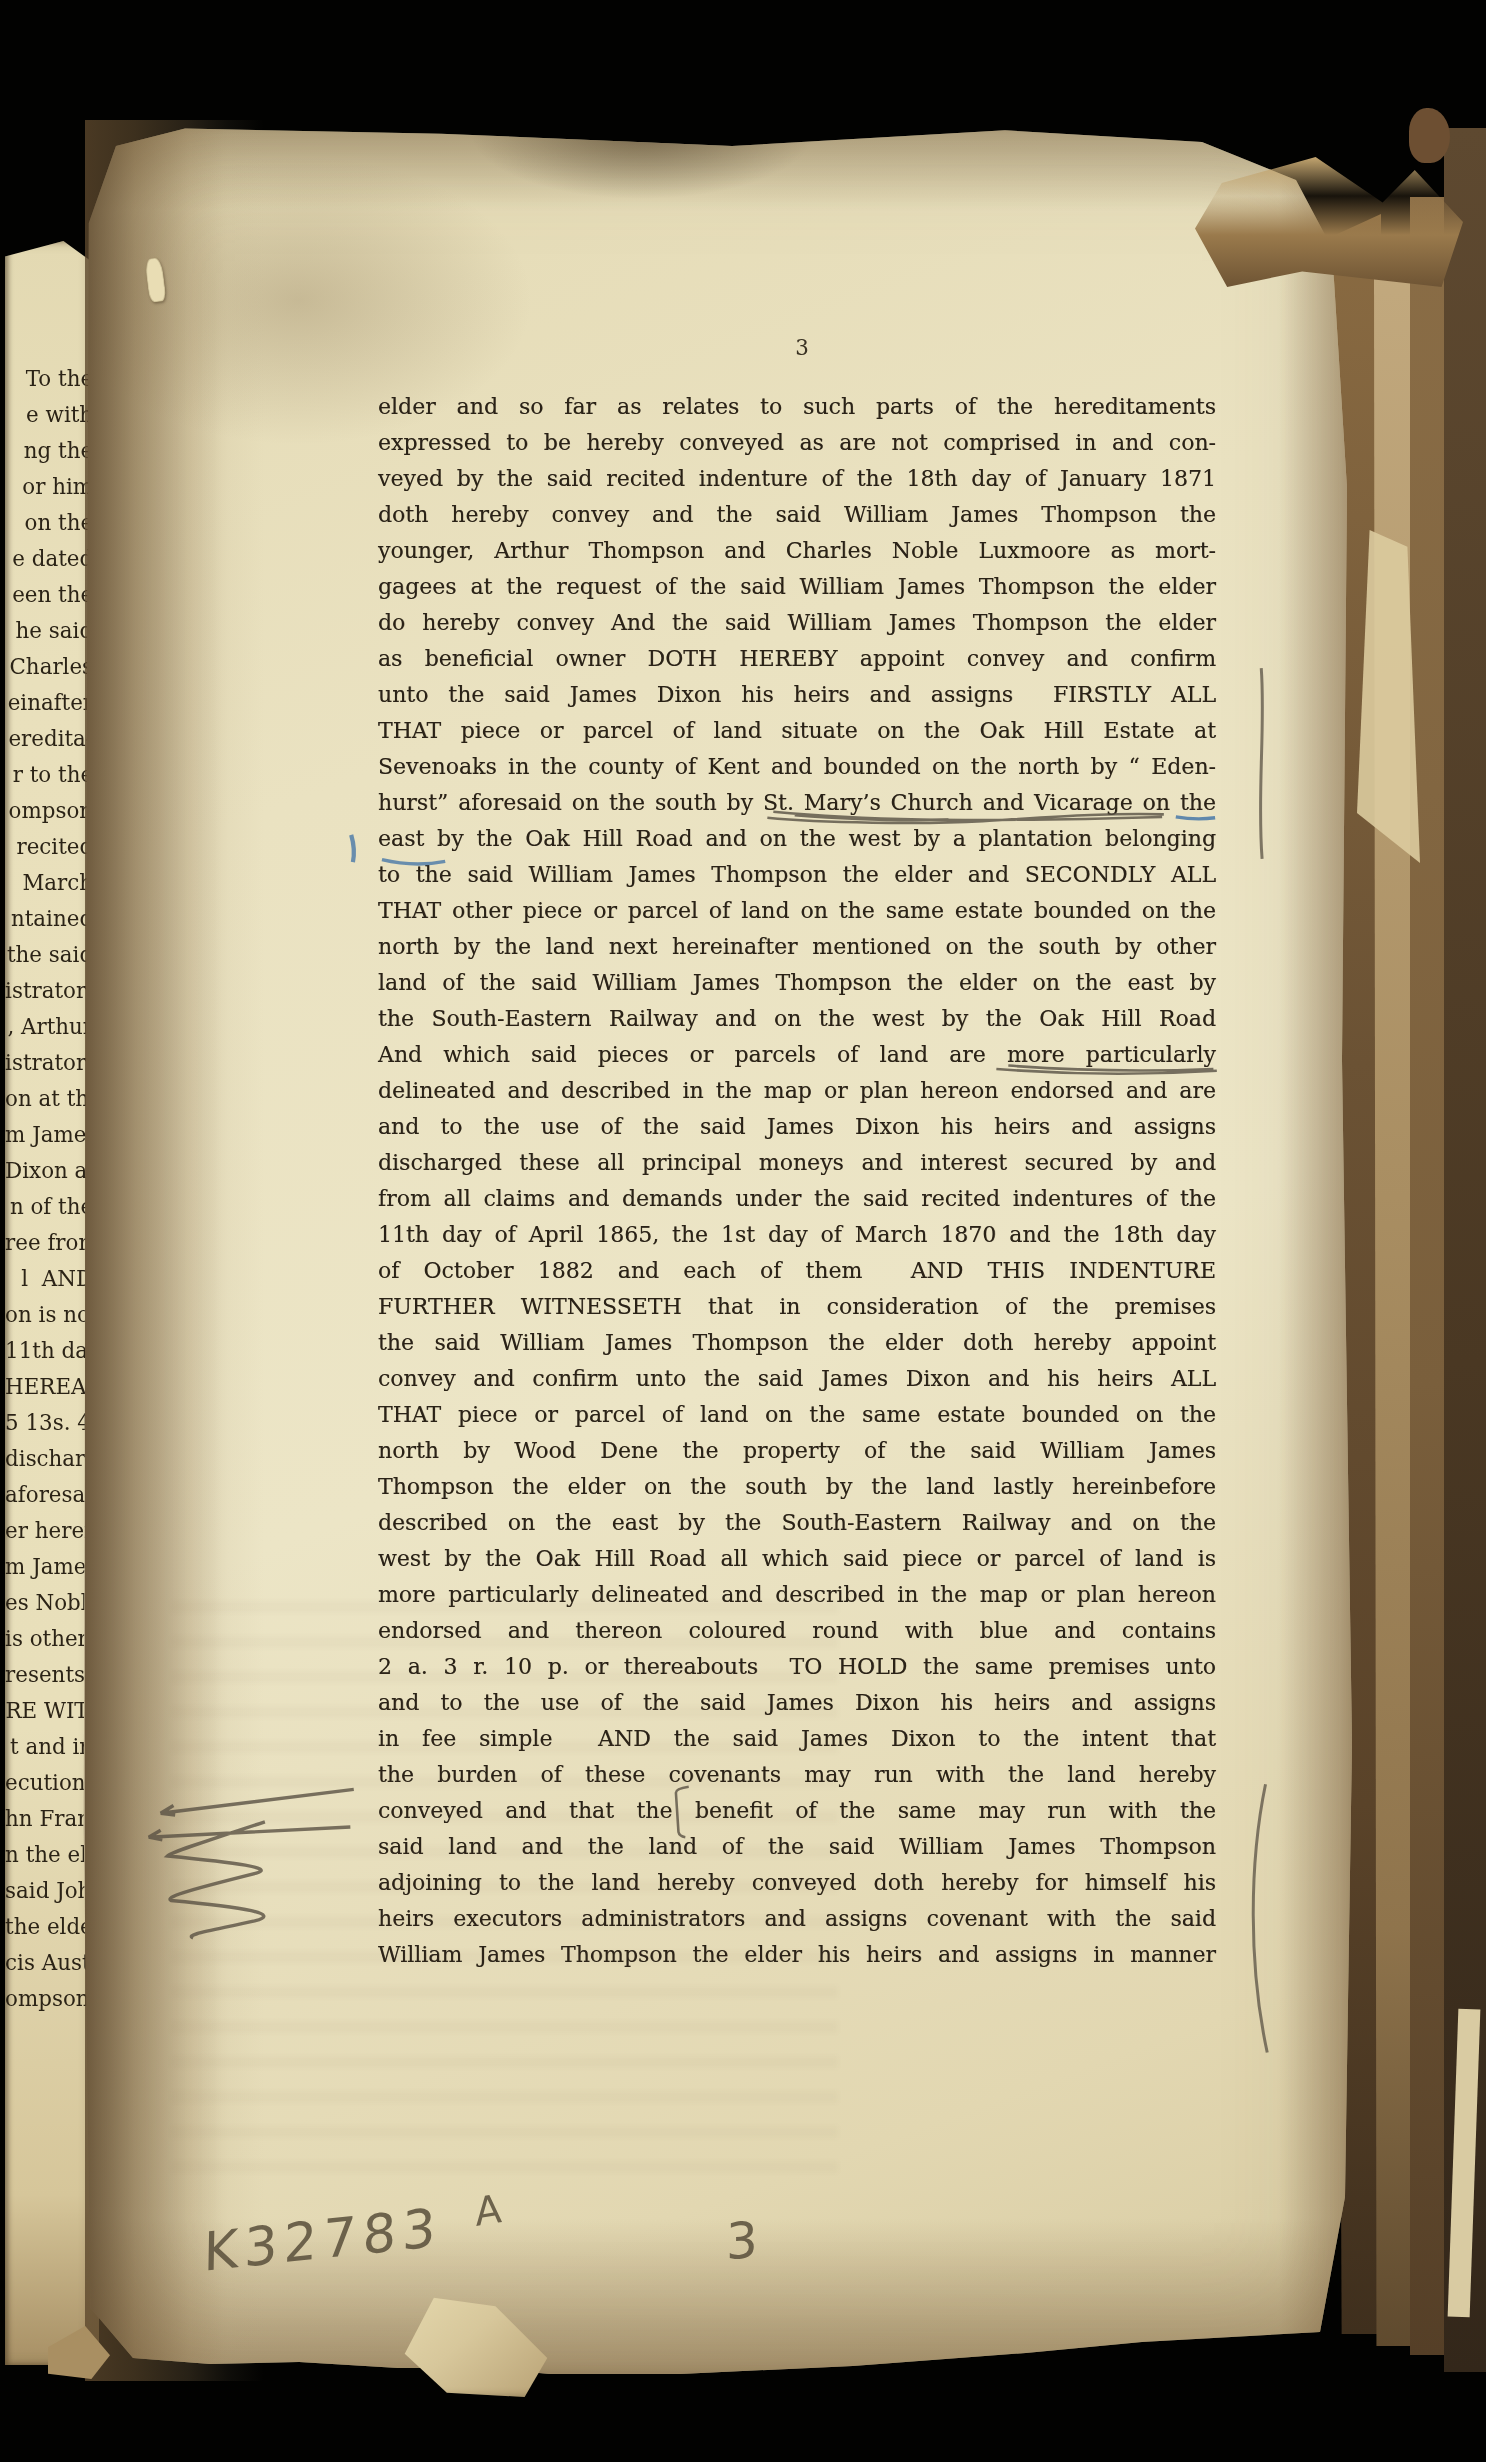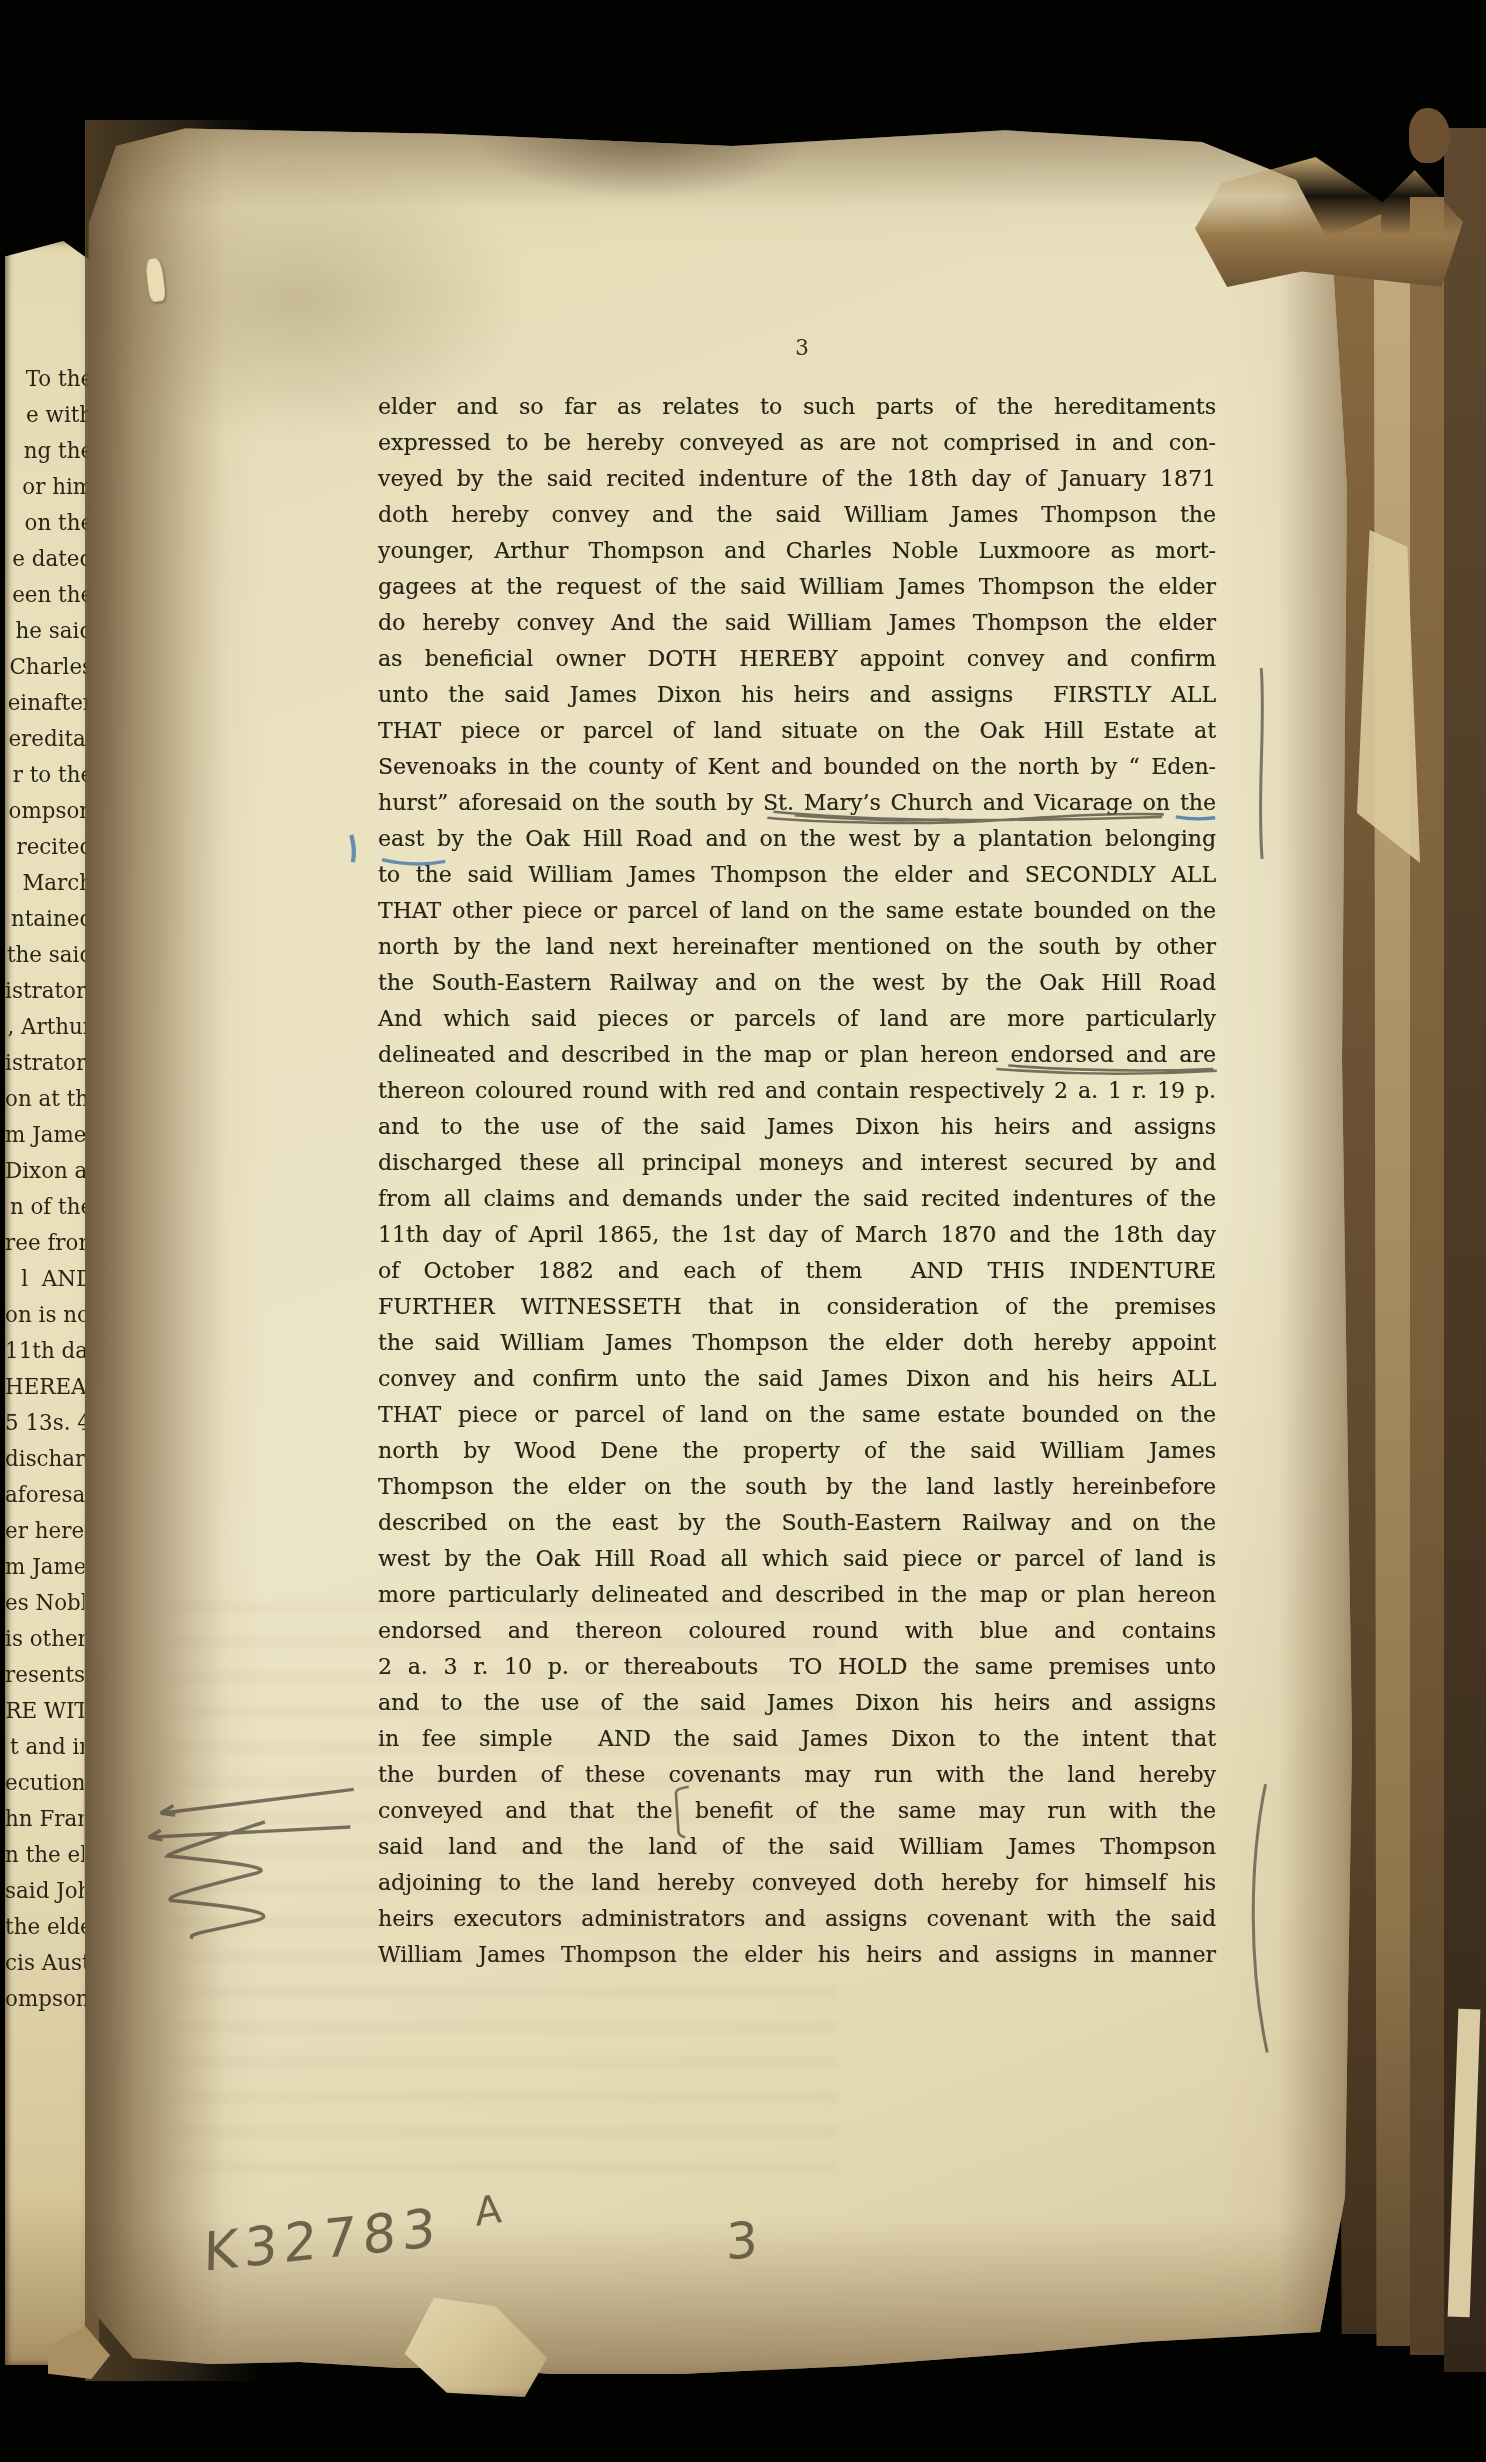--- a/index.html
+++ b/index.html
@@ -159,24 +159,24 @@
         <div class="line">do hereby convey And the said William James Thompson the elder</div>
         <div class="line">as beneficial owner DOTH HEREBY appoint convey and confirm</div>
         <div class="line">unto the said James Dixon his heirs and assigns&nbsp; FIRSTLY ALL</div>
         <div class="line">THAT piece or parcel of land situate on the Oak Hill Estate at</div>
         <div class="line">Sevenoaks in the county of Kent and bounded on the north by “ Eden-</div>
         <div class="line">hurst” aforesaid on the south by St. Mary’s Church and Vicarage on the</div>
         <div class="line">east by the Oak Hill Road and on the west by a plantation belonging</div>
         <div class="line">to the said William James Thompson the elder and SECONDLY ALL</div>
         <div class="line">THAT other piece or parcel of land on the same estate bounded on the</div>
         <div class="line">north by the land next hereinafter mentioned on the south by other</div>
+        <div class="line">land of the said William James Thompson the elder on the east by</div>
         <div class="line">the South-Eastern Railway and on the west by the Oak Hill Road</div>
         <div class="line">And which said pieces or parcels of land are more particularly</div>
         <div class="line">delineated and described in the map or plan hereon endorsed and are</div>
-        <div class="line">thereon coloured round with red and contain respectively 2 a. 1 r. 19 p.</div>
         <div class="line">and to the use of the said James Dixon his heirs and assigns</div>
         <div class="line">discharged these all principal moneys and interest secured by and</div>
         <div class="line">from all claims and demands under the said recited indentures of the</div>
         <div class="line">11th day of April 1865, the 1st day of March 1870 and the 18th day</div>
         <div class="line">of October 1882 and each of them&nbsp; AND THIS INDENTURE</div>
         <div class="line">FURTHER WITNESSETH that in consideration of the premises</div>
         <div class="line">the said William James Thompson the elder doth hereby appoint</div>
         <div class="line">convey and confirm unto the said James Dixon and his heirs ALL</div>
         <div class="line">THAT piece or parcel of land on the same estate bounded on the</div>
         <div class="line">north by Wood Dene the property of the said William James</div>

